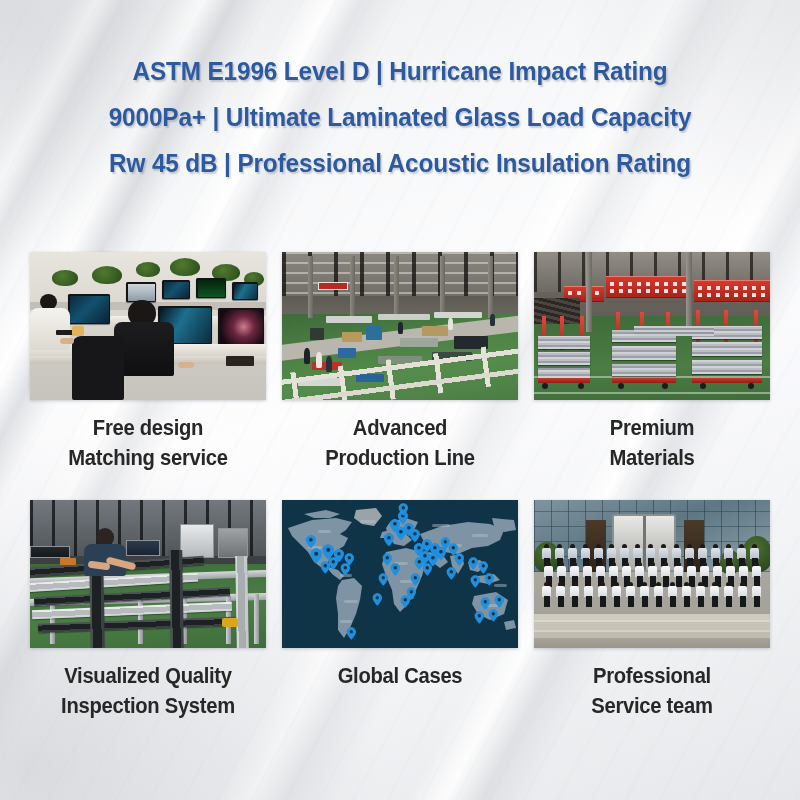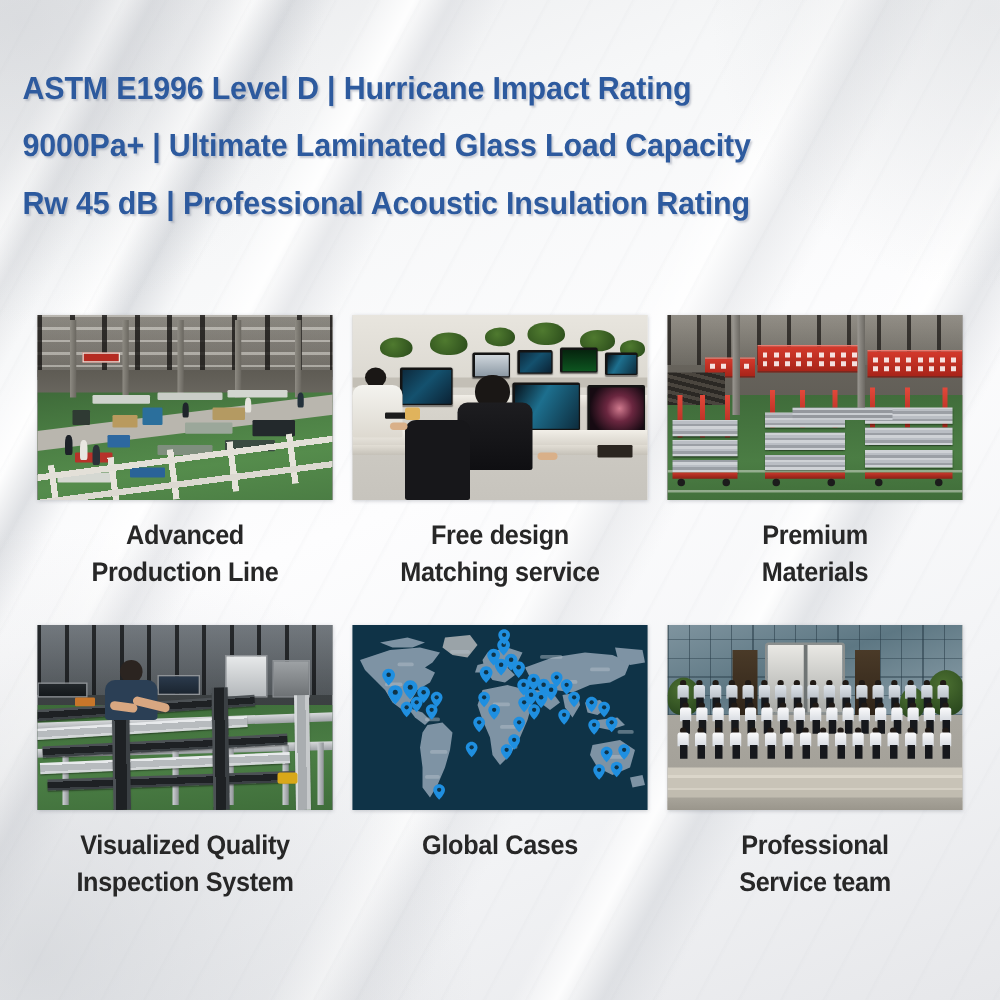--- a/index.html
+++ b/index.html
@@ -66,21 +66,21 @@
     content:""; position:absolute; inset:0; pointer-events:none;
     background:
       radial-gradient(circle at 4% 96%, rgba(176,180,186,0.40) 0%, rgba(176,180,186,0) 32%),
       radial-gradient(circle at 2% 2%, rgba(182,186,192,0.30) 0%, rgba(182,186,192,0) 22%),
       radial-gradient(circle at 99% 1%, rgba(190,193,198,0.28) 0%, rgba(190,193,198,0) 20%);
   }
 
   
   #headline {
     position:absolute; left:0; top:48px; width:800px;
-    z-index:4; text-align:left;
+    z-index:4; text-align:center;
   }
   .hl-line {
     color:#2d5a9e;
     font-family:"Liberation Sans", sans-serif;
     font-weight:bold;
     font-size:25.5px;
     line-height:46px;
     letter-spacing:-0.15px;
     white-space:nowrap;
     transform:scaleX(0.955);
@@ -360,20 +360,78 @@
 
 <div id="banner">
 
   <div id="headline">
     <div class="hl-line">ASTM E1996 Level D | Hurricane Impact Rating</div>
     <div class="hl-line">9000Pa+ | Ultimate Laminated Glass Load Capacity</div>
     <div class="hl-line">Rw 45 dB | Professional Acoustic Insulation Rating</div>
   </div>
 
   <div id="grid">
+
+    <div class="cell">
+      <div class="thumb-wrap">
+        <div class="thumb t2">
+          <div class="wall"></div>
+          <div class="part" style="top:50px"></div>
+
+          <div class="plant" style="left:22px; top:18px; width:26px; height:16px"></div>
+          <div class="plant" style="left:62px; top:14px; width:30px; height:18px"></div>
+          <div class="plant" style="left:106px; top:10px; width:24px; height:15px"></div>
+          <div class="plant" style="left:140px; top:6px;  width:30px; height:18px"></div>
+          <div class="plant" style="left:182px; top:12px; width:28px; height:17px"></div>
+          <div class="plant" style="left:214px; top:20px; width:20px; height:14px"></div>
+
+          <div class="desk" style="top:64px"></div>
+          <div class="mon" style="left:96px;  top:30px; width:30px; height:20px">
+              <i class="scr-lite"></i>
+            </div>
+          <div class="mon" style="left:132px; top:28px; width:28px; height:19px">
+              <i class="scr-cad"></i>
+            </div>
+          <div class="mon" style="left:166px; top:26px; width:30px; height:20px">
+              <i class="scr-grn"></i>
+            </div>
+          <div class="mon" style="left:202px; top:30px; width:26px; height:18px">
+              <i class="scr-cad2"></i>
+            </div>
+
+          <div class="mon" style="left:38px;  top:42px; width:42px; height:30px">
+              <i class="scr-cad"></i>
+            </div>
+          <div class="mon" style="left:128px; top:54px; width:54px; height:38px">
+              <i class="scr-cad2"></i>
+            </div>
+          <div class="mon" style="left:188px; top:56px; width:46px; height:38px">
+              <i class="scr-neb"></i>
+            </div>
+
+          <div class="desk" style="top:92px; height:12px"></div>
+          <div class="desk" style="top:104px; height:8px; background:linear-gradient(#e2ded5,#c5c1b8)"></div>
+
+          <div class="head" style="left:10px; top:42px; width:17px; height:16px"></div>
+          <div class="body" style="left:0px;  top:56px; width:40px; height:42px; background:linear-gradient(#f4f3ef,#ddd9d0)"></div>
+
+          <div class="head" style="left:98px; top:48px; width:28px; height:27px; border-radius:48%"></div>
+          <div class="body" style="left:84px; top:70px; width:60px; height:54px; background:linear-gradient(#1d1d20,#0f0f12)"></div>
+          <div class="chair" style="left:42px; top:84px; width:52px; height:64px"></div>
+
+          <div class="body" style="left:30px; top:86px; width:14px; height:6px; background:#d9b089; border-radius:3px"></div>
+          <div class="body" style="left:148px; top:110px; width:16px; height:6px; background:#d9b089; border-radius:3px"></div>
+          <div class="body" style="left:26px;  top:78px; width:22px; height:5px; background:#1c1c1c; border-radius:1px"></div>
+          <div class="body" style="left:196px; top:104px; width:28px; height:10px; background:#2a2520; border-radius:1px"></div>
+          <div class="body" style="left:42px;  top:74px; width:12px; height:10px; background:#e0b35c; border-radius:2px"></div>
+        </div>
+      </div>
+      <div class="caption">Free design
+Matching service</div>
+    </div>
 
     <div class="cell">
       <div class="thumb-wrap">
         <div class="thumb t1">
           <div class="roof"></div>
           <div class="far"></div>
           <div class="floor"></div>
           <div class="col" style="left:26px"></div>
           <div class="col" style="left:68px"></div>
           <div class="col" style="left:112px"></div>
@@ -402,78 +460,20 @@
           <div class="worker" style="left:34px; top:100px; width:6px; height:16px; background:#e8e6e0"></div>
           <div class="worker" style="left:44px; top:104px; width:6px; height:16px; background:#2a3138"></div>
           <div class="worker" style="left:116px; top:70px; width:5px; height:12px; background:#1f252b"></div>
           <div class="worker" style="left:166px; top:66px; width:5px; height:12px; background:#e6e4de"></div>
           <div class="worker" style="left:208px; top:62px; width:5px; height:12px; background:#24323c"></div>
           <div class="rail"></div>
         </div>
       </div>
       <div class="caption">Advanced
 Production Line</div>
-    </div>
-
-    <div class="cell">
-      <div class="thumb-wrap">
-        <div class="thumb t2">
-          <div class="wall"></div>
-          <div class="part" style="top:50px"></div>
-
-          <div class="plant" style="left:22px; top:18px; width:26px; height:16px"></div>
-          <div class="plant" style="left:62px; top:14px; width:30px; height:18px"></div>
-          <div class="plant" style="left:106px; top:10px; width:24px; height:15px"></div>
-          <div class="plant" style="left:140px; top:6px;  width:30px; height:18px"></div>
-          <div class="plant" style="left:182px; top:12px; width:28px; height:17px"></div>
-          <div class="plant" style="left:214px; top:20px; width:20px; height:14px"></div>
-
-          <div class="desk" style="top:64px"></div>
-          <div class="mon" style="left:96px;  top:30px; width:30px; height:20px">
-              <i class="scr-lite"></i>
-            </div>
-          <div class="mon" style="left:132px; top:28px; width:28px; height:19px">
-              <i class="scr-cad"></i>
-            </div>
-          <div class="mon" style="left:166px; top:26px; width:30px; height:20px">
-              <i class="scr-grn"></i>
-            </div>
-          <div class="mon" style="left:202px; top:30px; width:26px; height:18px">
-              <i class="scr-cad2"></i>
-            </div>
-
-          <div class="mon" style="left:38px;  top:42px; width:42px; height:30px">
-              <i class="scr-cad"></i>
-            </div>
-          <div class="mon" style="left:128px; top:54px; width:54px; height:38px">
-              <i class="scr-cad2"></i>
-            </div>
-          <div class="mon" style="left:188px; top:56px; width:46px; height:38px">
-              <i class="scr-neb"></i>
-            </div>
-
-          <div class="desk" style="top:92px; height:12px"></div>
-          <div class="desk" style="top:104px; height:8px; background:linear-gradient(#e2ded5,#c5c1b8)"></div>
-
-          <div class="head" style="left:10px; top:42px; width:17px; height:16px"></div>
-          <div class="body" style="left:0px;  top:56px; width:40px; height:42px; background:linear-gradient(#f4f3ef,#ddd9d0)"></div>
-
-          <div class="head" style="left:98px; top:48px; width:28px; height:27px; border-radius:48%"></div>
-          <div class="body" style="left:84px; top:70px; width:60px; height:54px; background:linear-gradient(#1d1d20,#0f0f12)"></div>
-          <div class="chair" style="left:42px; top:84px; width:52px; height:64px"></div>
-
-          <div class="body" style="left:30px; top:86px; width:14px; height:6px; background:#d9b089; border-radius:3px"></div>
-          <div class="body" style="left:148px; top:110px; width:16px; height:6px; background:#d9b089; border-radius:3px"></div>
-          <div class="body" style="left:26px;  top:78px; width:22px; height:5px; background:#1c1c1c; border-radius:1px"></div>
-          <div class="body" style="left:196px; top:104px; width:28px; height:10px; background:#2a2520; border-radius:1px"></div>
-          <div class="body" style="left:42px;  top:74px; width:12px; height:10px; background:#e0b35c; border-radius:2px"></div>
-        </div>
-      </div>
-      <div class="caption">Free design
-Matching service</div>
     </div>
 
     <div class="cell">
       <div class="thumb-wrap">
         <div class="thumb t3">
           <div class="roof3"></div>
           <div class="banner" style="left:72px;  top:24px; width:86px">
               <em></em>
               <em class="b2"></em>
             </div>

